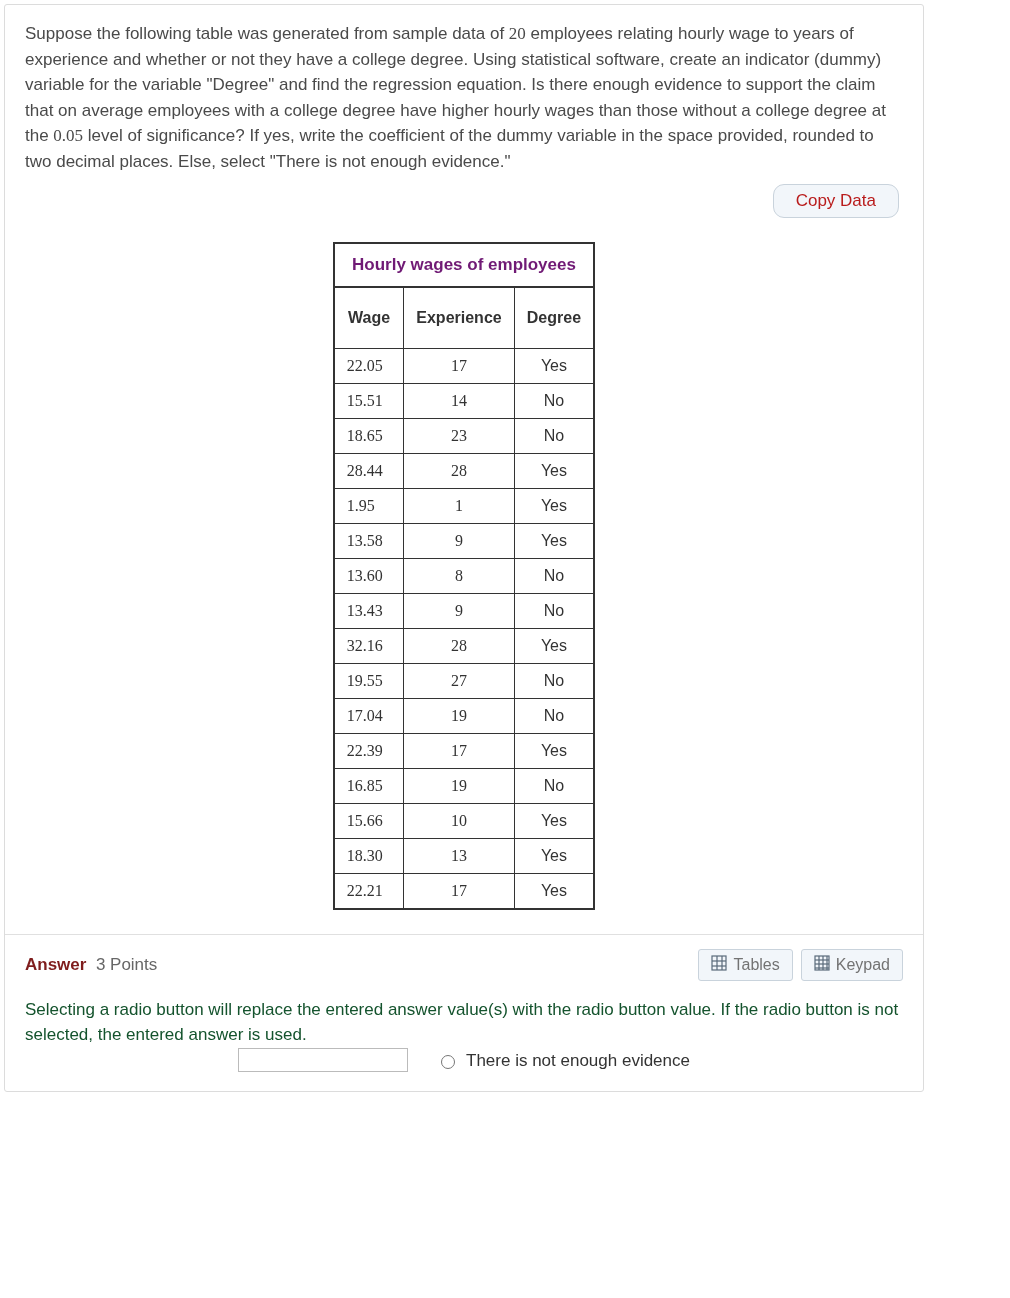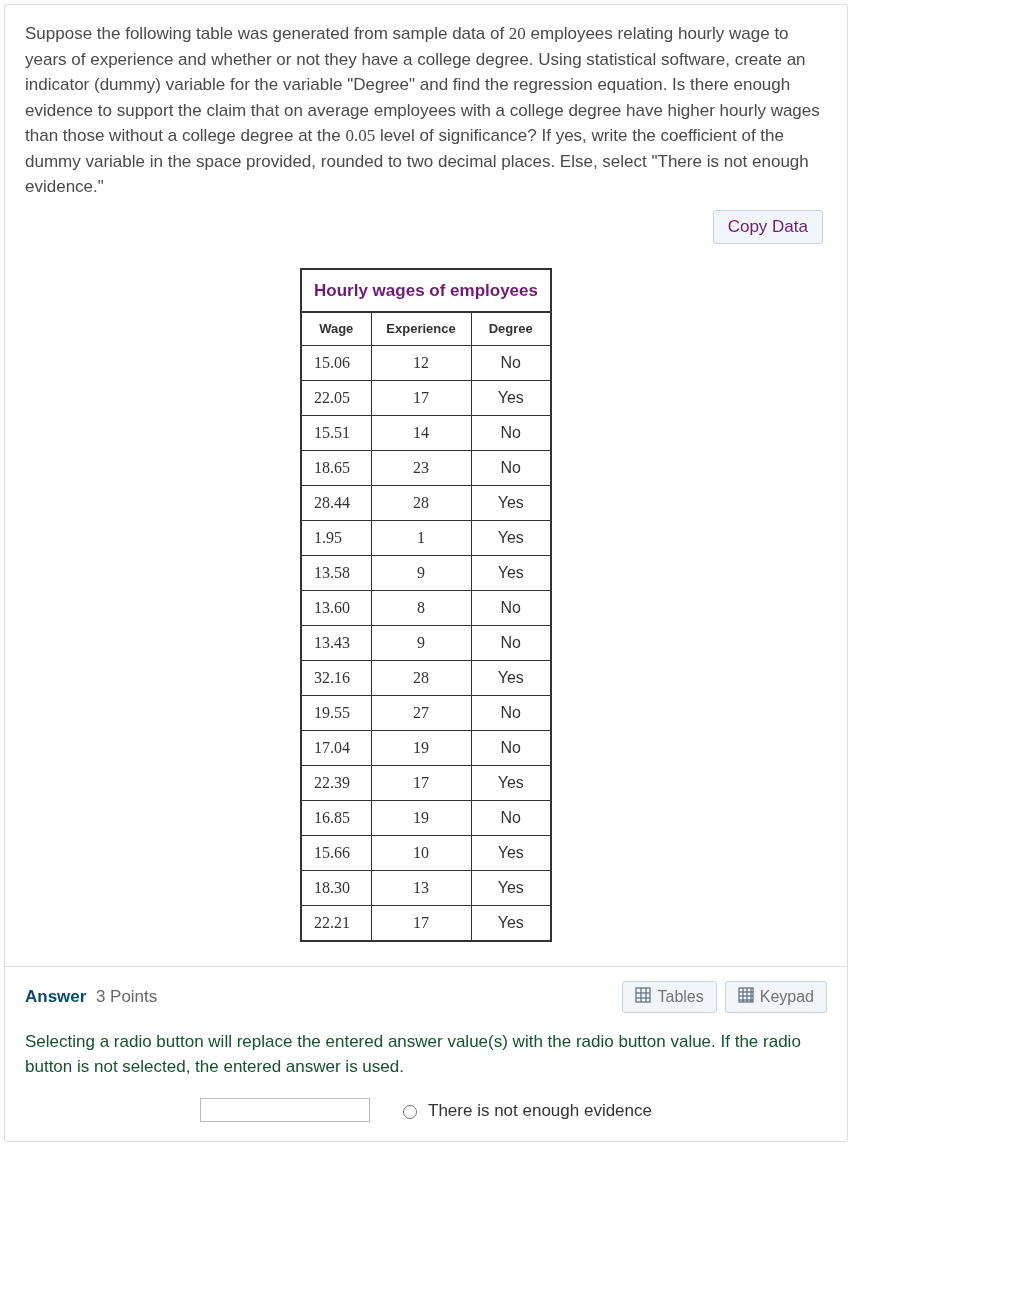--- a/index.html
+++ b/index.html
@@ -9,42 +9,42 @@
     background: #ffffff;
     font-family: "Helvetica Neue", Helvetica, Arial, sans-serif;
     color: #4a4a4a;
     font-size: 17px;
     line-height: 1.5;
   }
   .panel {
     border: 1px solid #dcdcdc;
     border-radius: 3px;
     margin: 4px;
-    width: 844px;
+    width: 920px;
     background: #fff;
   }
   .question-block {
     padding: 16px 20px 24px 20px;
   }
   .question-text {
     color: #4a4a4a;
   }
   .copy-row {
     display: flex;
     justify-content: flex-end;
     margin-top: 10px;
     padding-right: 4px;
   }
   .copy-btn {
     border: 1px solid #c9d3dc;
     background: #f2f6fa;
-    color: #701a75;
-    font-size: 17px;
-    padding: 6px 14px;
-    border-radius: 3px;
+    color: #b91c1c;
+    font-size: 17px;
+    padding: 6px 22px;
+    border-radius: 11px;
     cursor: pointer;
   }
   .table-wrap {
     display: flex;
     justify-content: center;
     margin-top: 24px;
   }
   table.data {
     border-collapse: collapse;
     border: 2px solid #333;
@@ -54,25 +54,25 @@
     border: 2px solid #333;
     border-bottom: none;
     font-weight: 700;
     color: #701a75;
     padding: 8px 10px;
     font-size: 17px;
     text-align: center;
   }
   table.data th {
     border: 1px solid #333;
-    padding: 6px 12px;
+    padding: 18px 12px;
     font-weight: 700;
     color: #333;
     background: #fff;
-    font-size: 13px;
+    font-size: 16px;
   }
   table.data td {
     border: 1px solid #333;
     padding: 5px 12px;
     font-size: 16px;
     color: #333;
     font-family: Georgia, "Times New Roman", serif;
   }
   table.data td.wage { text-align: left; min-width: 70px;}
   table.data td.exp  { text-align: center; min-width: 100px;}
@@ -87,21 +87,21 @@
     display: flex;
     justify-content: space-between;
     align-items: center;
   }
   .answer-head-left {
     font-size: 17px;
     color: #666;
   }
   .answer-head-left .lbl {
     font-weight: 700;
-    color: #0c4a6e;
+    color: #7f1d1d;
   }
   .answer-head-right {
     display: flex;
     gap: 8px;
   }
   .tool-btn {
     border: 1px solid #c9d3dc;
     background: #f2f6fa;
     color: #737373;
     font-size: 16px;
@@ -116,21 +116,20 @@
   .helper-text {
     margin-top: 16px;
     color: #14532d;
     font-size: 17px;
   }
   .answer-inputs {
     display: flex;
     align-items: center;
     justify-content: center;
     gap: 28px;
-    margin-top: 18px;
   }
   .coef-input {
     width: 170px;
     height: 24px;
     border: 1px solid #bbb;
     background: #fff;
     font-size: 15px;
     padding: 2px 6px;
   }
   .radio-wrap {
@@ -163,25 +162,20 @@
       <table class="data">
         <caption>Hourly wages of employees</caption>
         <thead>
           <tr>
             <th>Wage</th>
             <th>Experience</th>
             <th>Degree</th>
           </tr>
         </thead>
         <tbody id="data-tbody">
-            <tr>
-              <td class="wage">15.06</td>
-              <td class="exp">12</td>
-              <td class="deg">No</td>
-            </tr>
             <tr>
               <td class="wage">22.05</td>
               <td class="exp">17</td>
               <td class="deg">Yes</td>
             </tr>
             <tr>
               <td class="wage">15.51</td>
               <td class="exp">14</td>
               <td class="deg">No</td>
             </tr>

